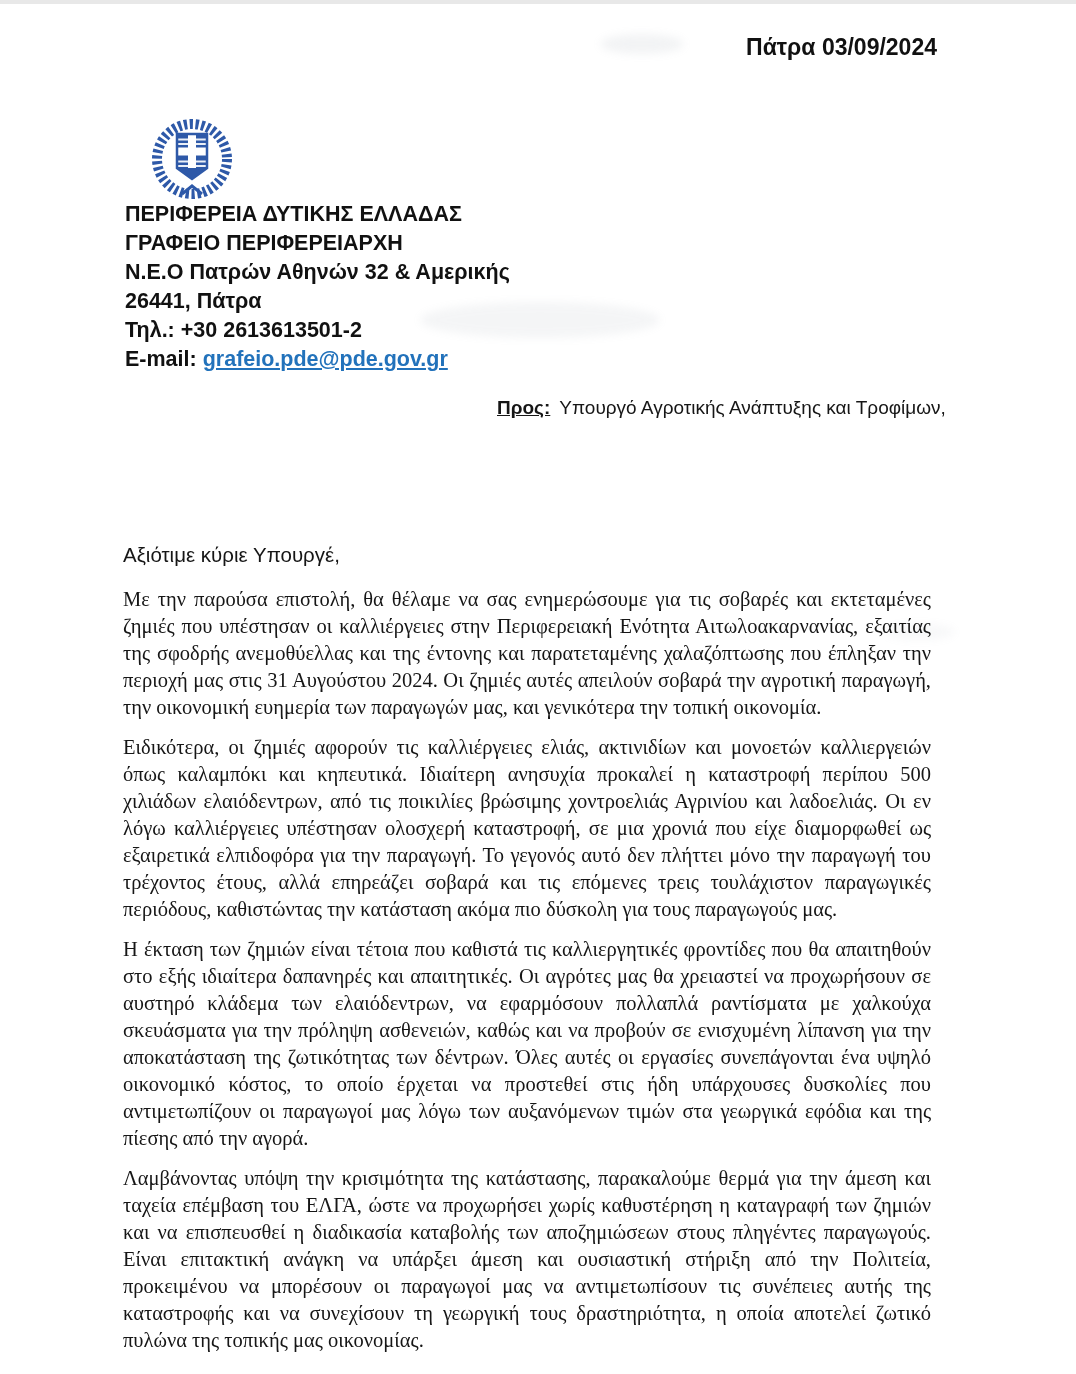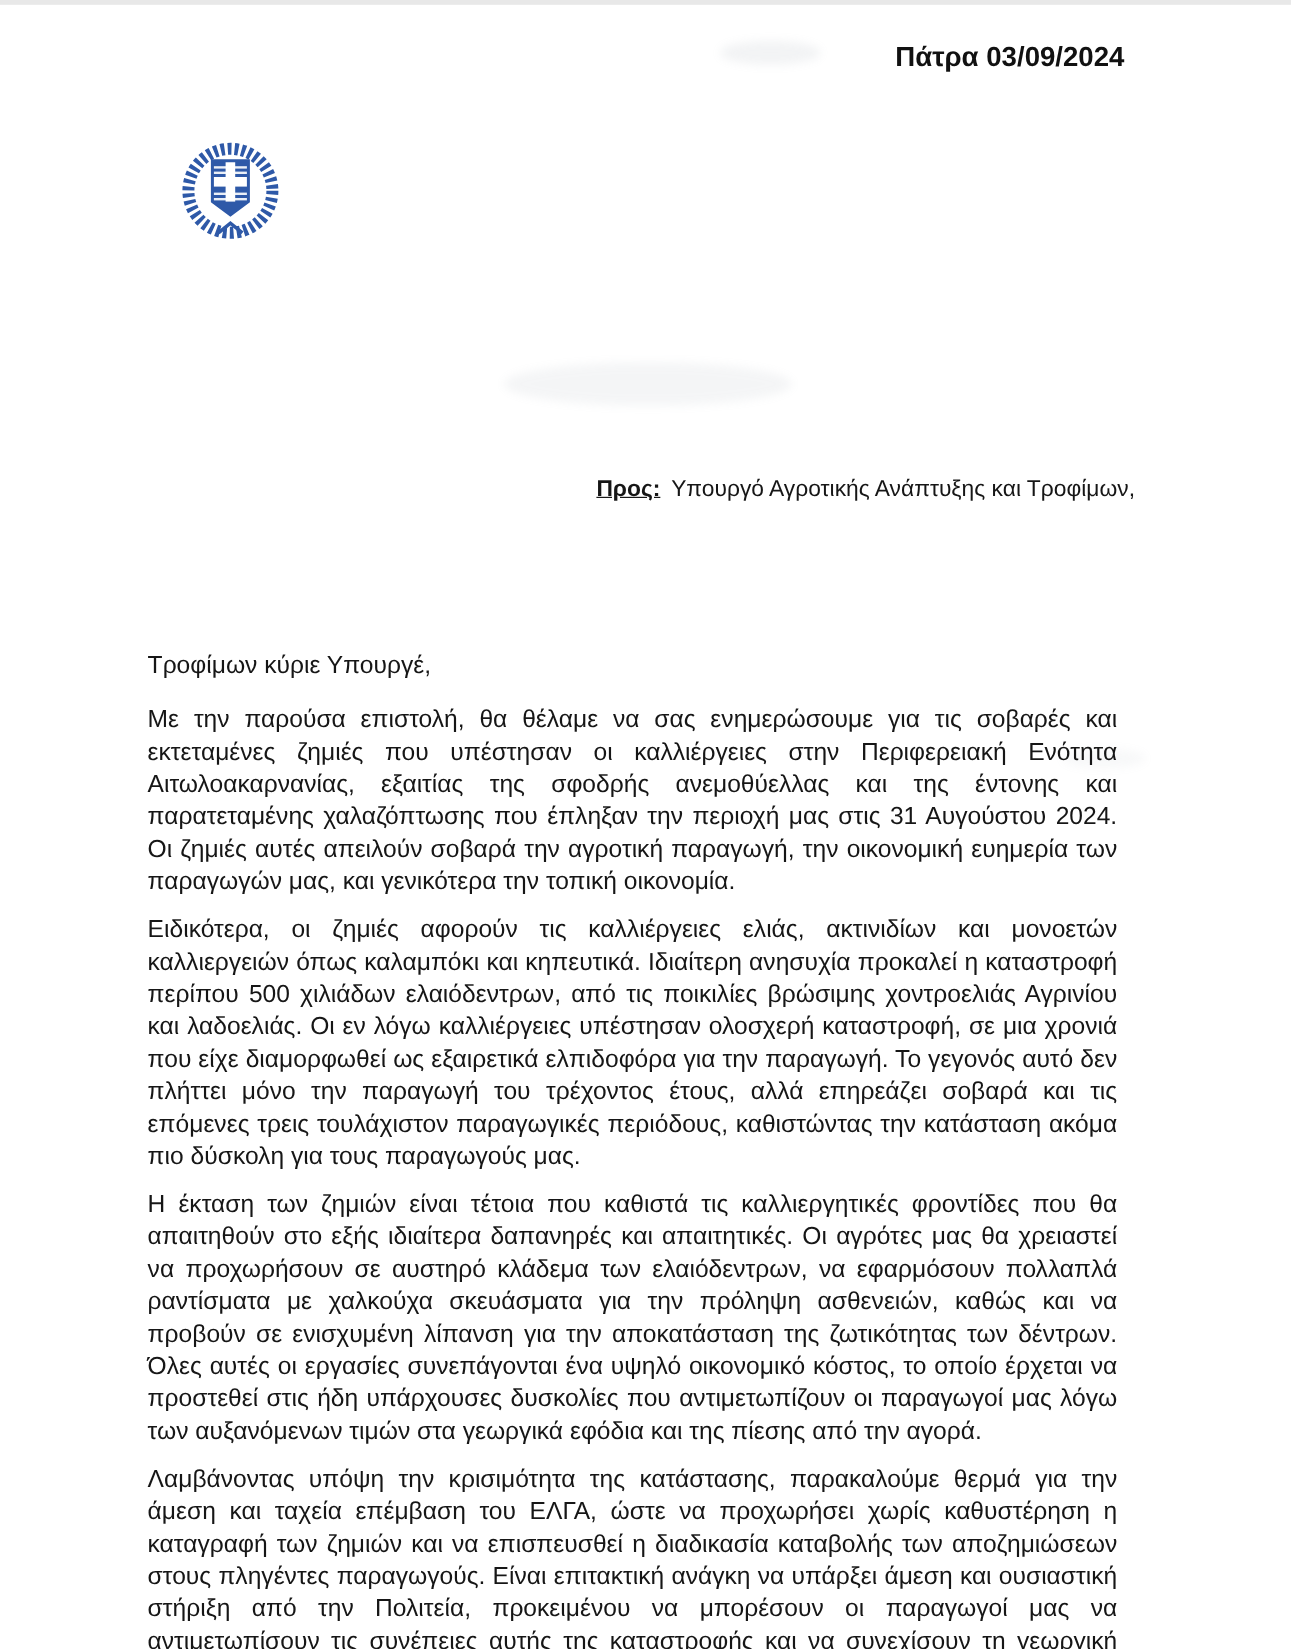--- a/index.html
+++ b/index.html
@@ -39,21 +39,21 @@
   .recipient .to-label{font-weight:700;text-decoration:underline;}
   .recipient .to-line2{margin-top:26px;margin-left:63px;}
   .recipient .to-line1-text{margin-left:9px;}
   
   .letter-body{
     position:absolute;left:123px;top:537px;width:808px;
     font-size:20.5px;line-height:27px;color:#161616;
     text-align:justify;
   }
   .letter-body .salutation{margin:0 0 18px 0;text-align:left;}
-  .letter-body p.para{margin:0 0 13px 0;}
+  .letter-body p.para{margin:0 0 13px 0;font-family:Liberation Serif, serif;}
   .letter-body p.para:last-child{margin-bottom:0;}
   
   .scan-artifact{position:absolute;border-radius:50%;filter:blur(4px);background:#9aa3ad;pointer-events:none;}
   .smudge-1{left:600px;top:30px;width:84px;height:20px;opacity:.12;}
   .smudge-2{left:420px;top:298px;width:240px;height:36px;opacity:.10;}
   .smudge-3{left:885px;top:620px;width:70px;height:16px;opacity:.07;}
 </style>
 </head>
 <body>
 
@@ -81,26 +81,34 @@
       <rect x="27" y="42.5" width="30" height="2" fill="#ffffff" opacity="0.9"></rect>
       <rect x="27" y="47" width="30" height="2" fill="#ffffff" opacity="0.9"></rect>
 
       <rect x="38" y="16" width="8" height="34" fill="#ffffff"></rect>
       <rect x="27" y="29.5" width="30" height="8" fill="#ffffff"></rect>
 
       <path d="M27 16 H57 V50 L42 61 L27 50 Z" fill="none" stroke-width="2.5" stroke="#2e59a8"></path>
     </svg>
   </div>
 
+  <div class="letterhead">
+    <div>ΠΕΡΙΦΕΡΕΙΑ ΔΥΤΙΚΗΣ ΕΛΛΑΔΑΣ</div>
+    <div>ΓΡΑΦΕΙΟ ΠΕΡΙΦΕΡΕΙΑΡΧΗ</div>
+    <div>Ν.Ε.Ο Πατρών Αθηνών 32 &amp; Αμερικής</div>
+    <div>26441, Πάτρα</div>
+    <div>Τηλ.: +30 2613613501-2</div>
+    <div><span>E-mail:</span> <a class="email-link">grafeio.pde@pde.gov.gr</a></div>
+  </div>
 
   <div class="recipient">
     <div class="to-line1"><span class="to-label">Προς:</span><span class="to-line1-text">Υπουργό Αγροτικής Ανάπτυξης και Τροφίμων,</span></div>
   </div>
 
   <div class="letter-body">
-    <p class="salutation">Τροφίμων κύριε Υπουργέ,</p>
+    <p class="salutation">Αξιότιμε κύριε Υπουργέ,</p>
     <p class="para">Με την παρούσα επιστολή, θα θέλαμε να σας ενημερώσουμε για τις σοβαρές και εκτεταμένες ζημιές που υπέστησαν οι καλλιέργειες στην Περιφερειακή Ενότητα Αιτωλοακαρνανίας, εξαιτίας της σφοδρής ανεμοθύελλας και της έντονης και παρατεταμένης χαλαζόπτωσης που έπληξαν την περιοχή μας στις 31 Αυγούστου 2024. Οι ζημιές αυτές απειλούν σοβαρά την αγροτική παραγωγή, την οικονομική ευημερία των παραγωγών μας, και γενικότερα την τοπική οικονομία.</p>
     <p class="para">Ειδικότερα, οι ζημιές αφορούν τις καλλιέργειες ελιάς, ακτινιδίων και μονοετών καλλιεργειών όπως καλαμπόκι και κηπευτικά. Ιδιαίτερη ανησυχία προκαλεί η καταστροφή περίπου 500 χιλιάδων ελαιόδεντρων, από τις ποικιλίες βρώσιμης χοντροελιάς Αγρινίου και λαδοελιάς. Οι εν λόγω καλλιέργειες υπέστησαν ολοσχερή καταστροφή, σε μια χρονιά που είχε διαμορφωθεί ως εξαιρετικά ελπιδοφόρα για την παραγωγή. Το γεγονός αυτό δεν πλήττει μόνο την παραγωγή του τρέχοντος έτους, αλλά επηρεάζει σοβαρά και τις επόμενες τρεις τουλάχιστον παραγωγικές περιόδους, καθιστώντας την κατάσταση ακόμα πιο δύσκολη για τους παραγωγούς μας.</p>
     <p class="para">Η έκταση των ζημιών είναι τέτοια που καθιστά τις καλλιεργητικές φροντίδες που θα απαιτηθούν στο εξής ιδιαίτερα δαπανηρές και απαιτητικές. Οι αγρότες μας θα χρειαστεί να προχωρήσουν σε αυστηρό κλάδεμα των ελαιόδεντρων, να εφαρμόσουν πολλαπλά ραντίσματα με χαλκούχα σκευάσματα για την πρόληψη ασθενειών, καθώς και να προβούν σε ενισχυμένη λίπανση για την αποκατάσταση της ζωτικότητας των δέντρων. Όλες αυτές οι εργασίες συνεπάγονται ένα υψηλό οικονομικό κόστος, το οποίο έρχεται να προστεθεί στις ήδη υπάρχουσες δυσκολίες που αντιμετωπίζουν οι παραγωγοί μας λόγω των αυξανόμενων τιμών στα γεωργικά εφόδια και της πίεσης από την αγορά.</p>
     <p class="para">Λαμβάνοντας υπόψη την κρισιμότητα της κατάστασης, παρακαλούμε θερμά για την άμεση και ταχεία επέμβαση του ΕΛΓΑ, ώστε να προχωρήσει χωρίς καθυστέρηση η καταγραφή των ζημιών και να επισπευσθεί η διαδικασία καταβολής των αποζημιώσεων στους πληγέντες παραγωγούς. Είναι επιτακτική ανάγκη να υπάρξει άμεση και ουσιαστική στήριξη από την Πολιτεία, προκειμένου να μπορέσουν οι παραγωγοί μας να αντιμετωπίσουν τις συνέπειες αυτής της καταστροφής και να συνεχίσουν τη γεωργική τους δραστηριότητα, η οποία αποτελεί ζωτικό πυλώνα της τοπικής μας οικονομίας.</p>
   </div>
 
 </div>
 
 </body></html>

